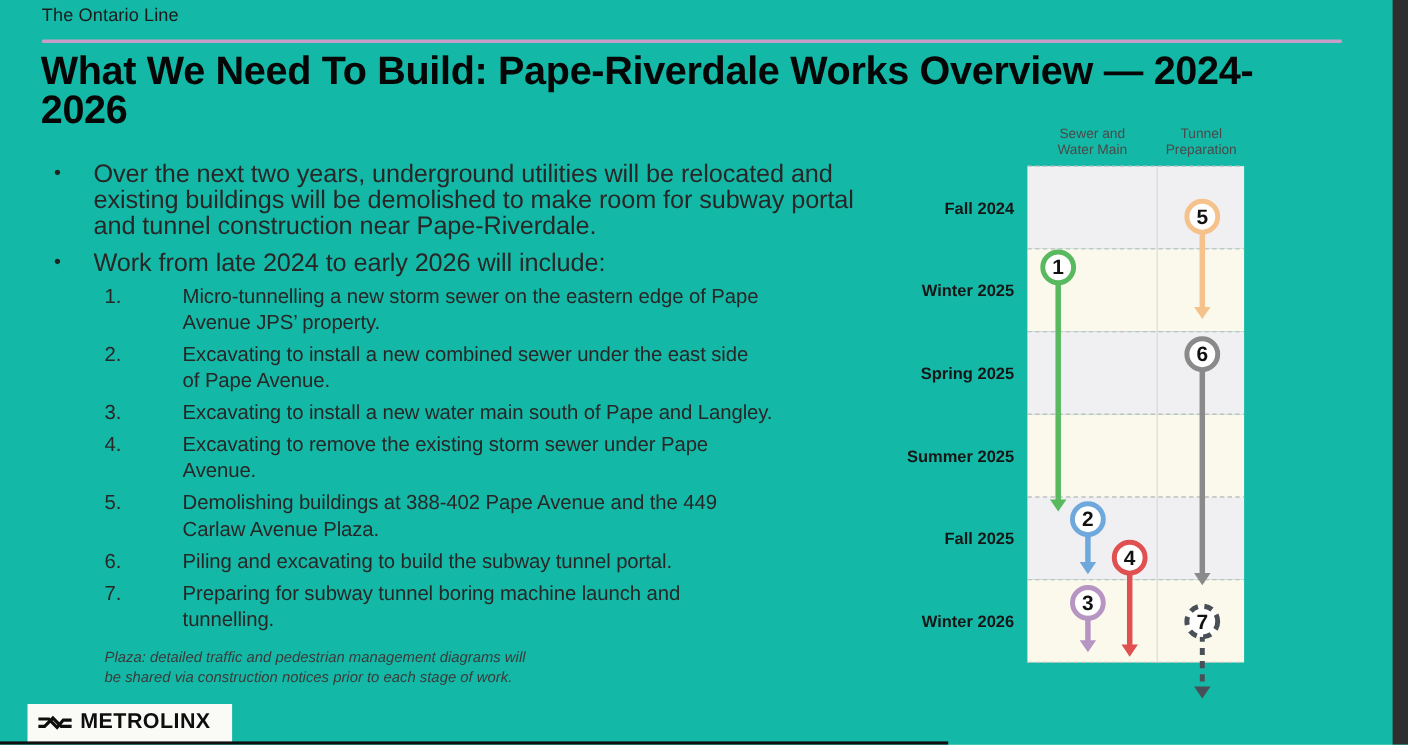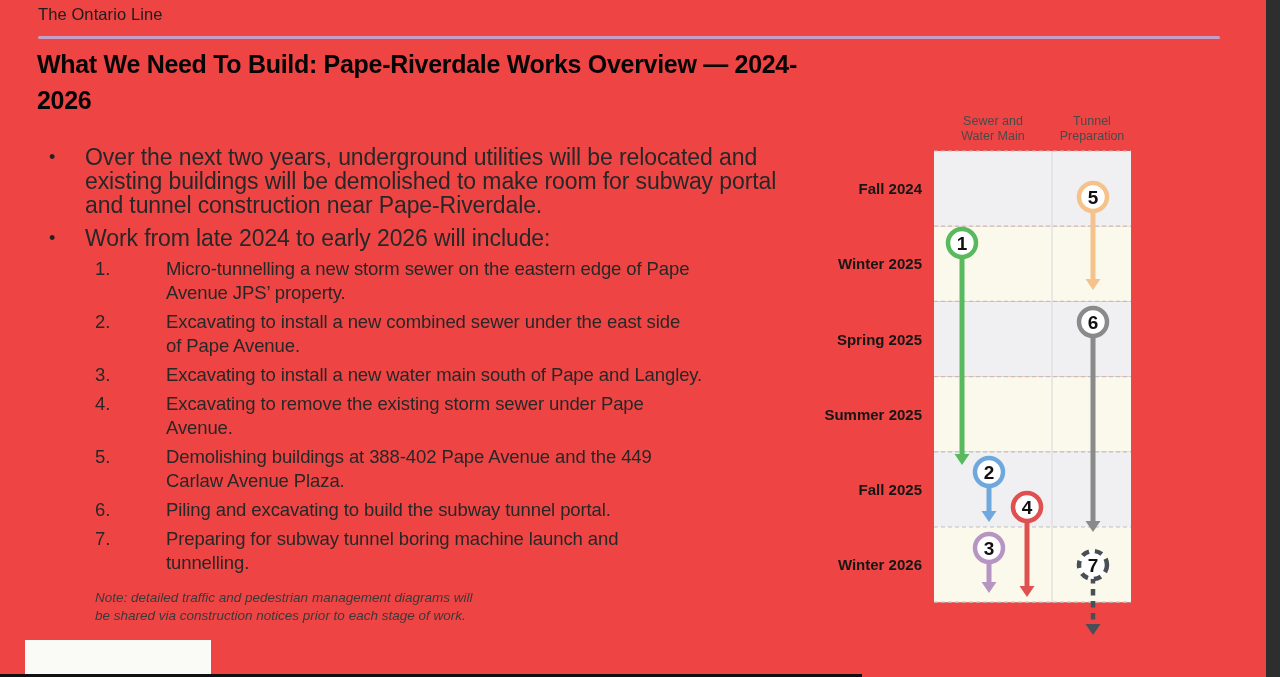--- a/index.html
+++ b/index.html
@@ -5,35 +5,35 @@
   * { box-sizing: border-box; margin: 0; padding: 0; }
   html,body { width: 1280px; height: 677px; }
   body {
     font-family: "Liberation Sans", "DejaVu Sans", sans-serif;
     background: #ffffff;
     overflow: hidden;
   }
   #slide {
     position: relative;
     width: 1280px; height: 677px;
-    background: #ef4444;
+    background: #14b8a6;
     overflow: hidden;
   }
   
   .eyebrow {
     position: absolute; left: 38px; top: 5px;
     font-size: 16.5px; color: #1c1c1c; letter-spacing: 0.1px;
   }
   .rule {
     position: absolute; left: 38px; top: 36px;
     width: 1182px; height: 3px; border-radius: 2px;
   }
   .title {
     position: absolute; left: 37px; top: 46px;
-    font-size: 25px; font-weight: bold; color: #060606;
+    font-size: 36px; font-weight: bold; color: #060606;
     line-height: 36px; letter-spacing: -0.3px;
     white-space: pre-line;
   }
   
   .content { position: absolute; left: 38px; top: 145px; width: 760px; }
   .bullet-row { display: flex; margin-bottom: 9px; }
   .bullet-marker { width: 47px; padding-left: 11px; font-size: 18px; color: #222; line-height: 24px; }
   .bullet-text {
     flex: 1; font-size: 23px; color: #272727; line-height: 24px;
     white-space: pre-line; letter-spacing: -0.1px;
@@ -110,21 +110,21 @@
         <div class="witem">
           <span class="wnum">6.</span>
           <div class="wtext">Piling and excavating to build the subway tunnel portal.</div>
         </div>
         <div class="witem">
           <span class="wnum">7.</span>
           <div class="wtext">Preparing for subway tunnel boring machine launch and
 tunnelling.</div>
         </div>
       </div>
-    <div class="note" id="note-text">Note: detailed traffic and pedestrian management diagrams will
+    <div class="note" id="note-text">Plaza: detailed traffic and pedestrian management diagrams will
 be shared via construction notices prior to each stage of work.</div>
   </div>
 
   <div id="timeline-wrap"><svg width="390" height="560" viewBox="0 0 390 560">
         <text x="189" y="15" text-anchor="middle" font-size="12.5" fill="#4a4a4a" font-family="Liberation Sans, sans-serif">Sewer and</text>
         <text x="189" y="30" text-anchor="middle" font-size="12.5" fill="#4a4a4a" font-family="Liberation Sans, sans-serif">Water Main</text>
         <text x="288" y="15" text-anchor="middle" font-size="12.5" fill="#4a4a4a" font-family="Liberation Sans, sans-serif">Tunnel</text>
         <text x="288" y="30" text-anchor="middle" font-size="12.5" fill="#4a4a4a" font-family="Liberation Sans, sans-serif">Preparation</text>
         <rect x="130" y="41" width="197" height="75.2" fill="#f0eff1"></rect>
         <text x="118" y="84.1" text-anchor="end" font-size="15" font-weight="bold" fill="#161616" font-family="Liberation Sans, sans-serif">Fall 2024</text>
@@ -184,16 +184,23 @@
         </g>
         <g>
           <line x1="289" y1="467" x2="289" y2="516" stroke="#494f57" stroke-width="4.5" stroke-dasharray="6.5 5.5"></line>
           <polygon points="281.5,514 296.5,514 289,525" fill="#494f57"></polygon>
           <circle cx="289" cy="455" r="14" fill="#ffffff" stroke="#494f57" stroke-width="4.5" stroke-dasharray="7.5 6"></circle>
           <text x="289" y="461.5" text-anchor="middle" font-size="19" font-weight="bold" fill="#111111" font-family="Liberation Sans, sans-serif">7</text>
         </g>
       </svg></div>
 
   <div class="logo-backdrop"></div>
+  <div class="brand">
+    <svg width="34" height="20" viewBox="0 0 36 20">
+      <path d="M2 6.5 H12 L20 14.5 L26 7.5 H34" stroke="#0e0e0e" stroke-width="3" fill="none"></path>
+      <path d="M2 13.5 H8 L16 5.5 L24 13.5 H34" stroke="#0e0e0e" stroke-width="3" fill="none"></path>
+    </svg>
+    <span class="brand-word">METROLINX</span>
+  </div>
 
   <div class="right-edge-bar" id="right-bar" style="background: rgb(46, 46, 46);"></div>
   <div class="bottom-edge-bar"></div>
 </div>
 
 </body></html>

